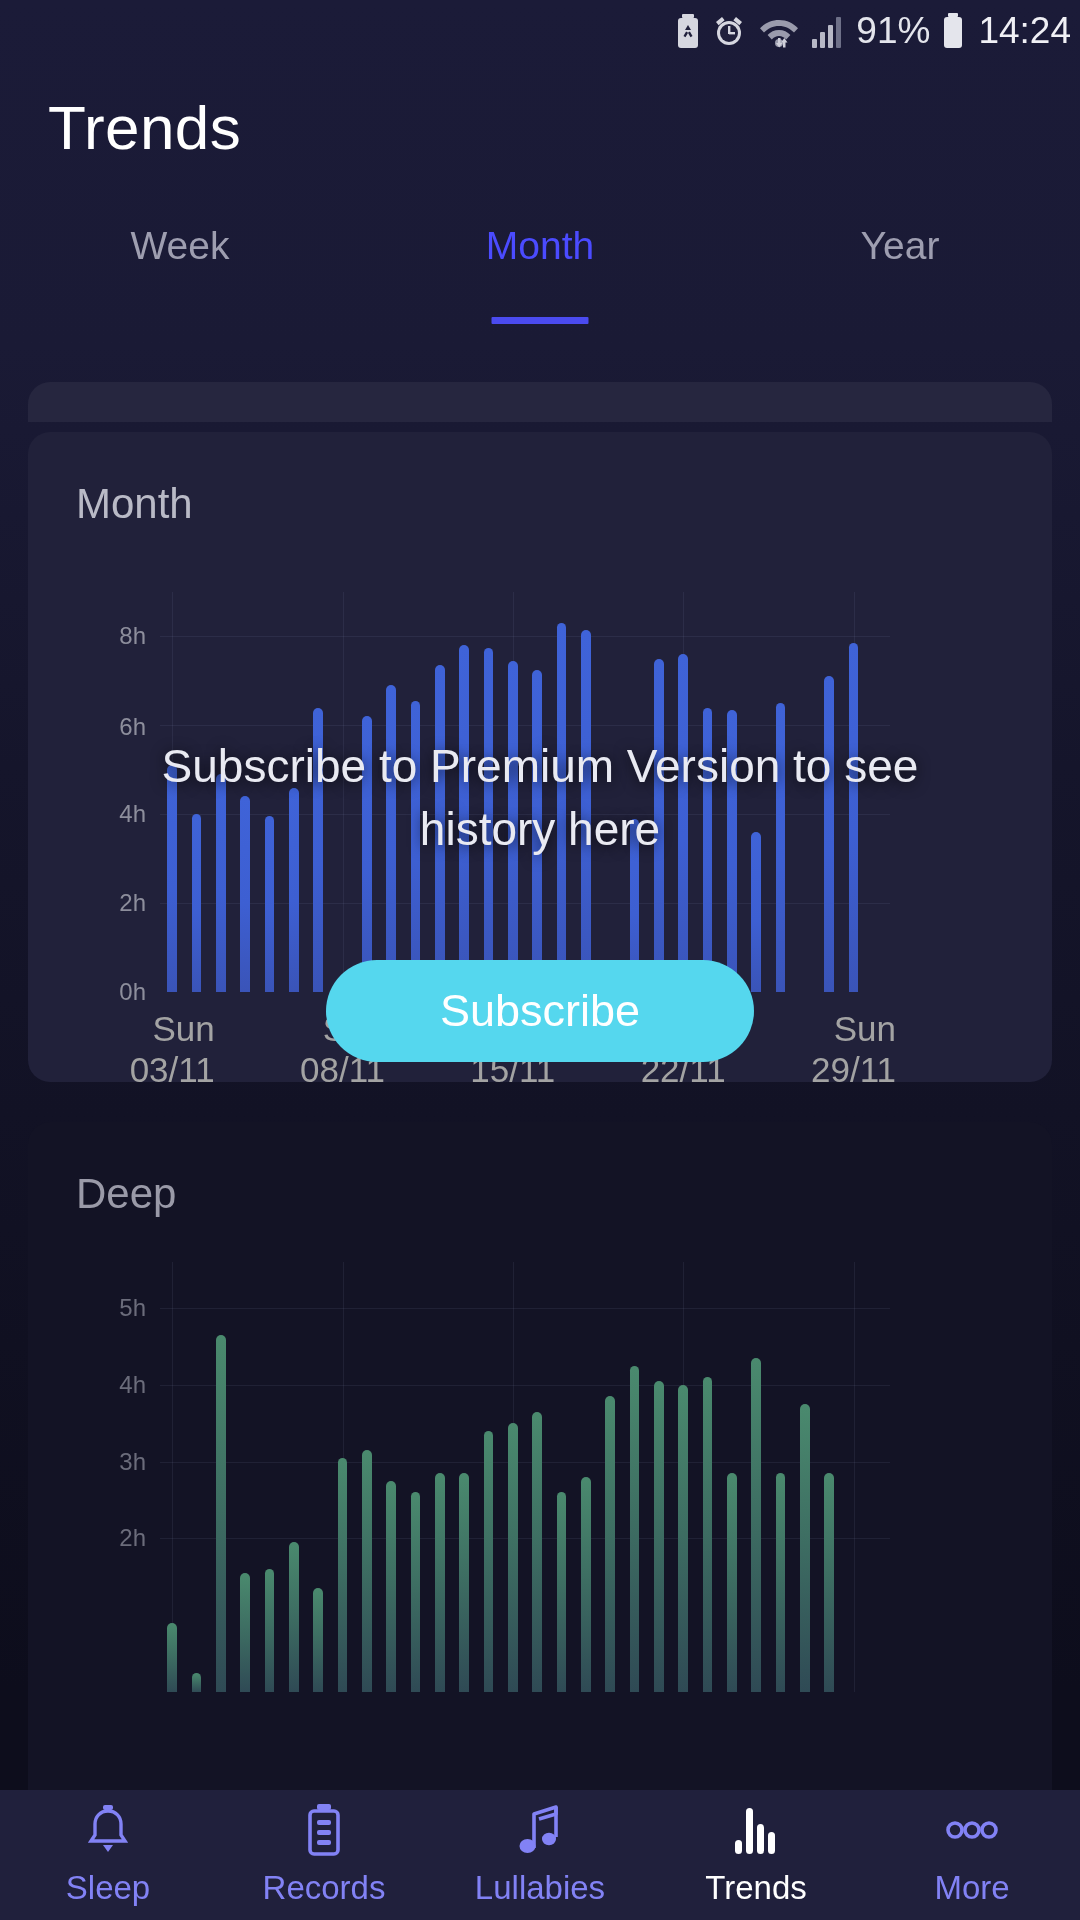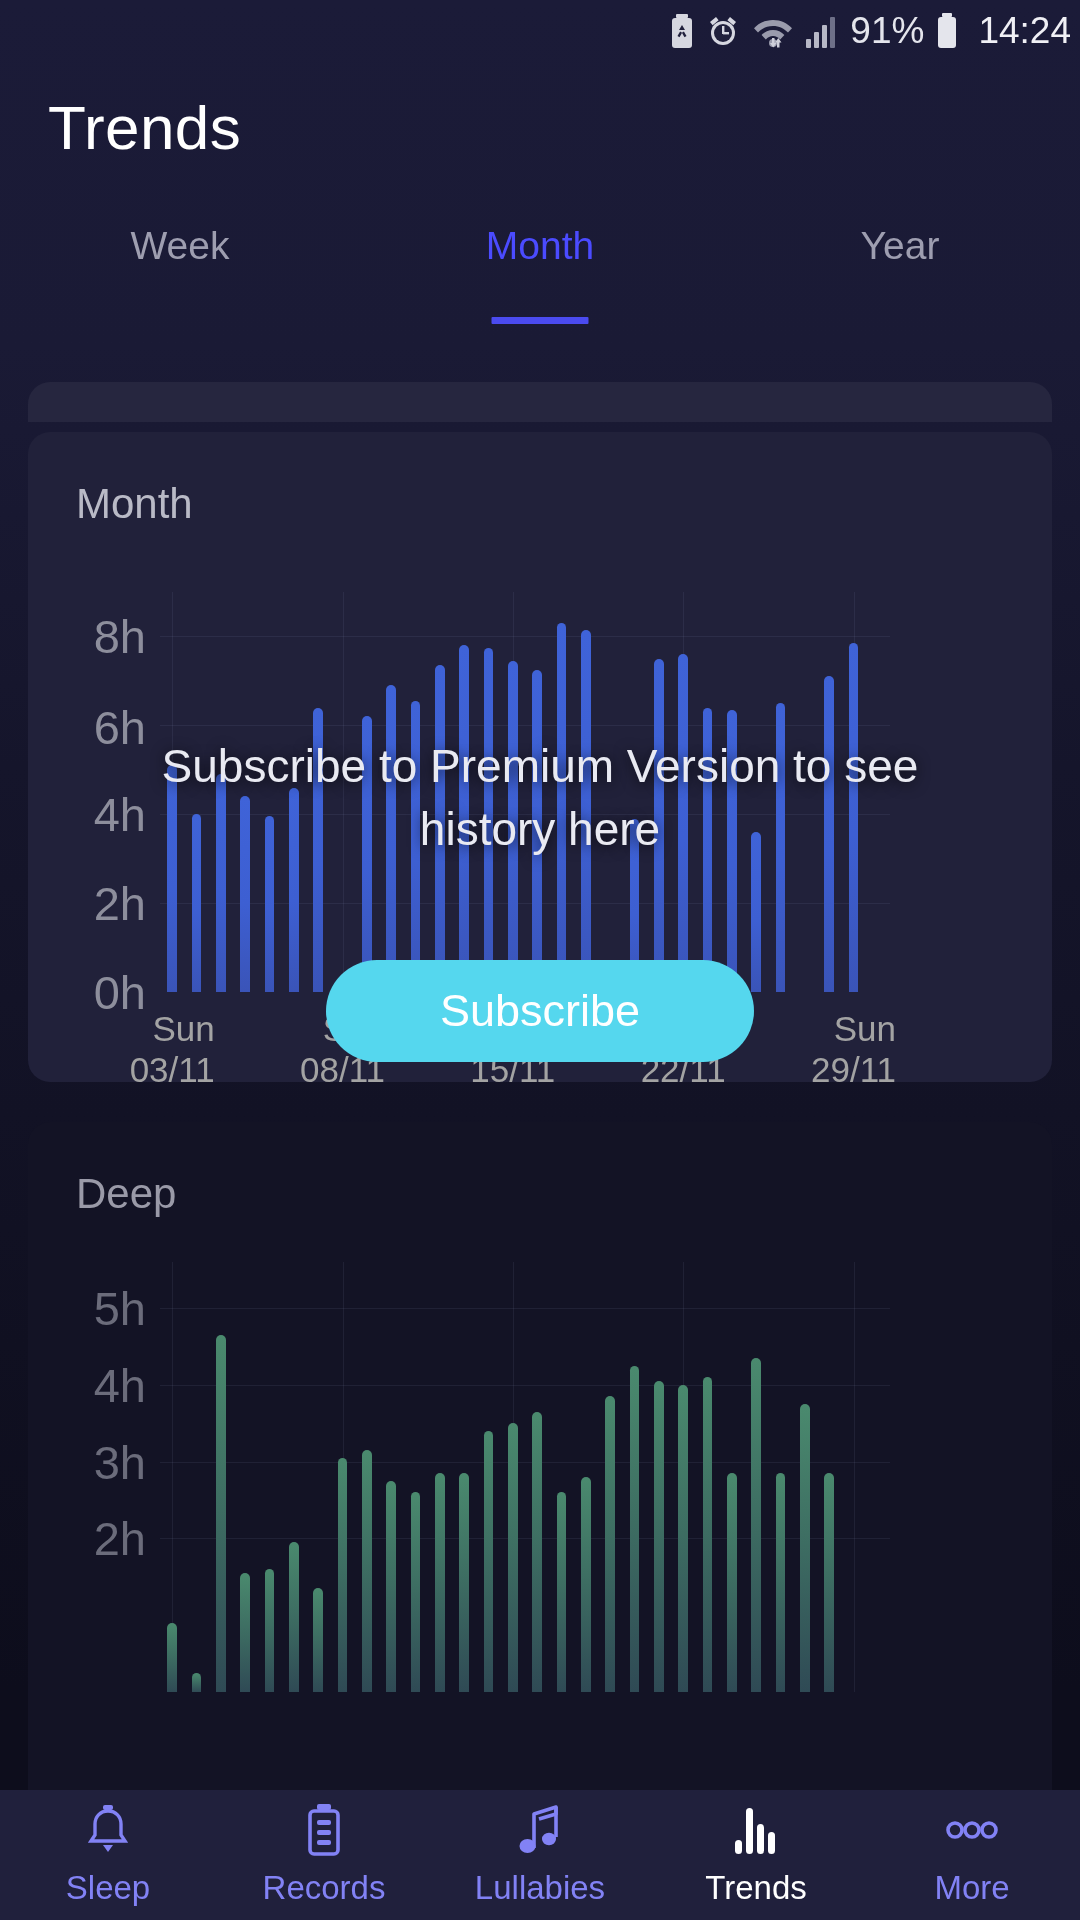--- a/index.html
+++ b/index.html
@@ -20,21 +20,21 @@
     position: absolute; top: 0; left: 0; right: 0; height: 62px;
     display: flex; align-items: center; justify-content: flex-end;
     padding-right: 9px; gap: 11px;
     color: #d6d7e0;
   }
   .statusbar .sicon { display: inline-flex; align-items: center; justify-content: center; }
   .statusbar .pct {
     font-size: 37px; letter-spacing: 0px; color: #e4e5ec; font-weight: 400;
   }
   .statusbar .clock {
-    font-size: 37px; color: #f0f0f5; font-weight: 400; margin-left: 8px;
+    font-size: 37px; color: #f0f0f5; font-weight: 400; margin-left: 2px;
   }
 
   
   .page-title {
     position: absolute; top: 92px; left: 48px;
     font-size: 62px; color: #ffffff; font-weight: 400; letter-spacing: 0.4px;
   }
 
   
   .tabs {
@@ -74,21 +74,21 @@
     position: absolute; left: 48px; top: 48px;
     font-size: 42px; color: #b9bac6; font-weight: 400;
   }
   .card.deep .card-title { color: #9a9aa8; }
 
   
   .chart { position: absolute; left: 0; top: 0; width: 100%; height: 100%; }
   .ylabels { position: absolute; left: 0; top: 0; width: 130px; height: 100%; }
   .ylabel {
     position: absolute; right: 14px; transform: translateY(-50%);
-    font-size: 47px; color: #8d8e9c; white-space: nowrap;
+    font-size: 24px; color: #8d8e9c; white-space: nowrap;
   }
   .card.deep .ylabel { color: #6b6c7b; }
 
   .plot { position: absolute; overflow: hidden; }
   .gridline { position: absolute; height: 1px; background: rgba(150,155,200,0.10); left: 0; right: 0; }
   .vgridline { position: absolute; width: 1px; background: rgba(150,155,200,0.10); top: 0; bottom: 0; }
 
   .bar {
     position: absolute; bottom: 0; border-radius: 20px 20px 0 0;
   }

